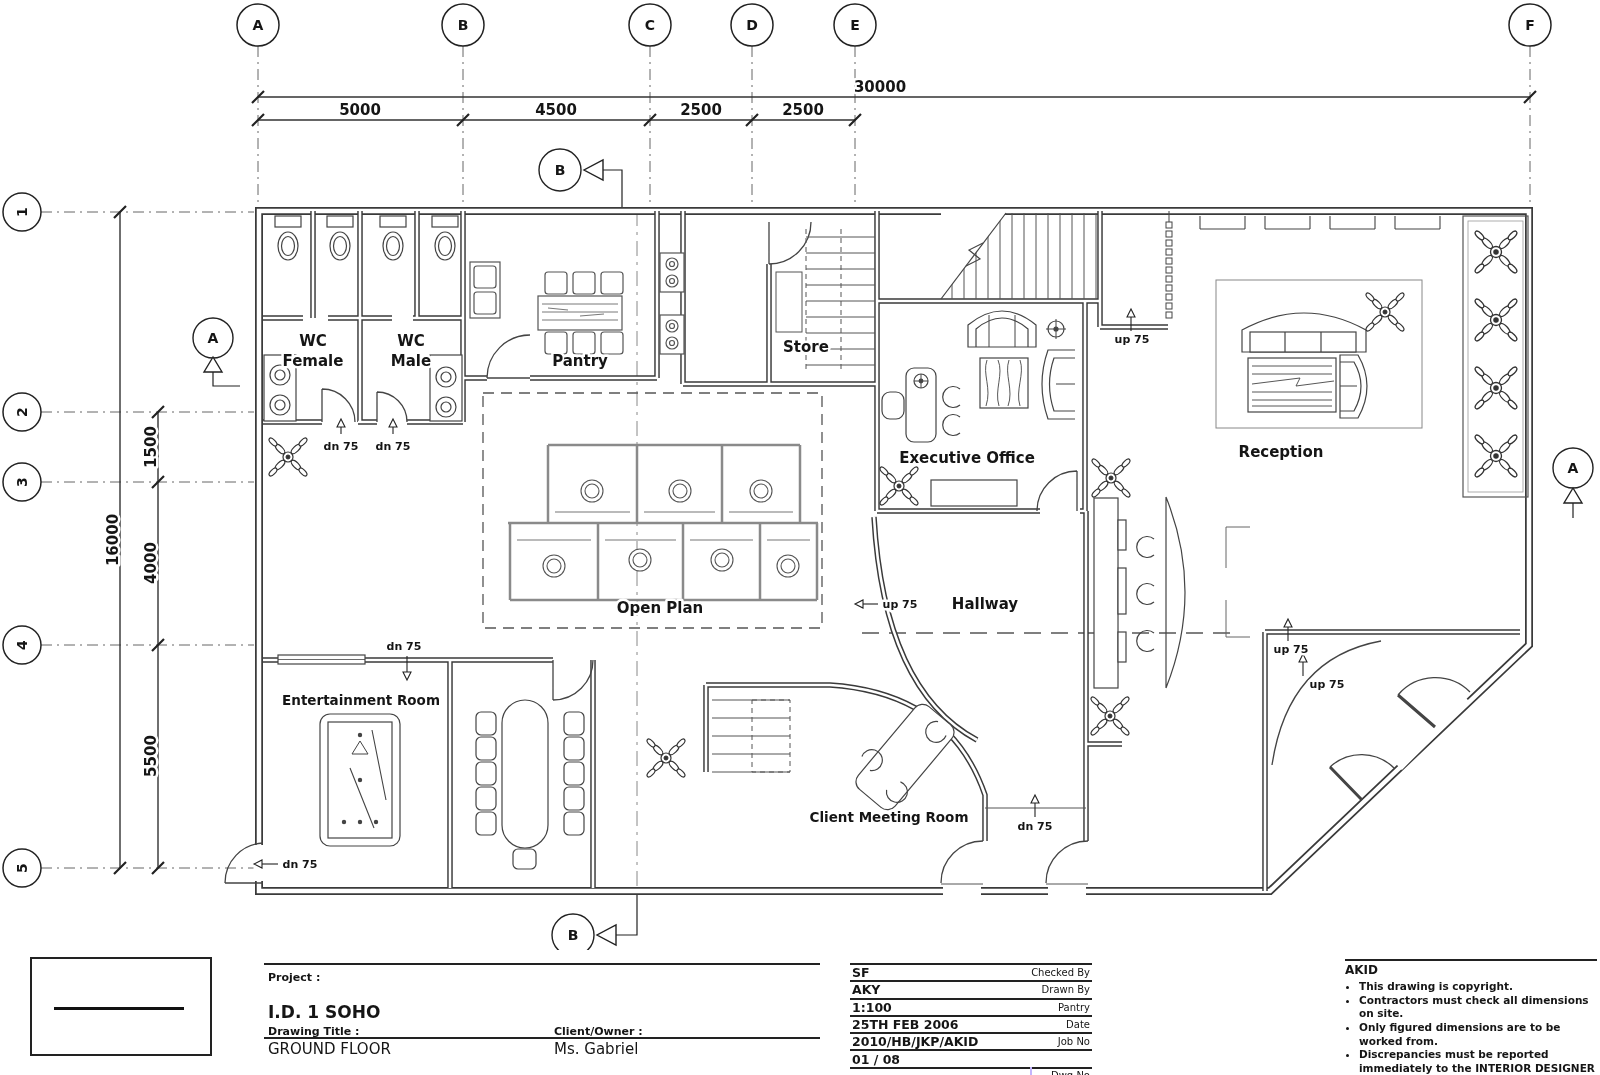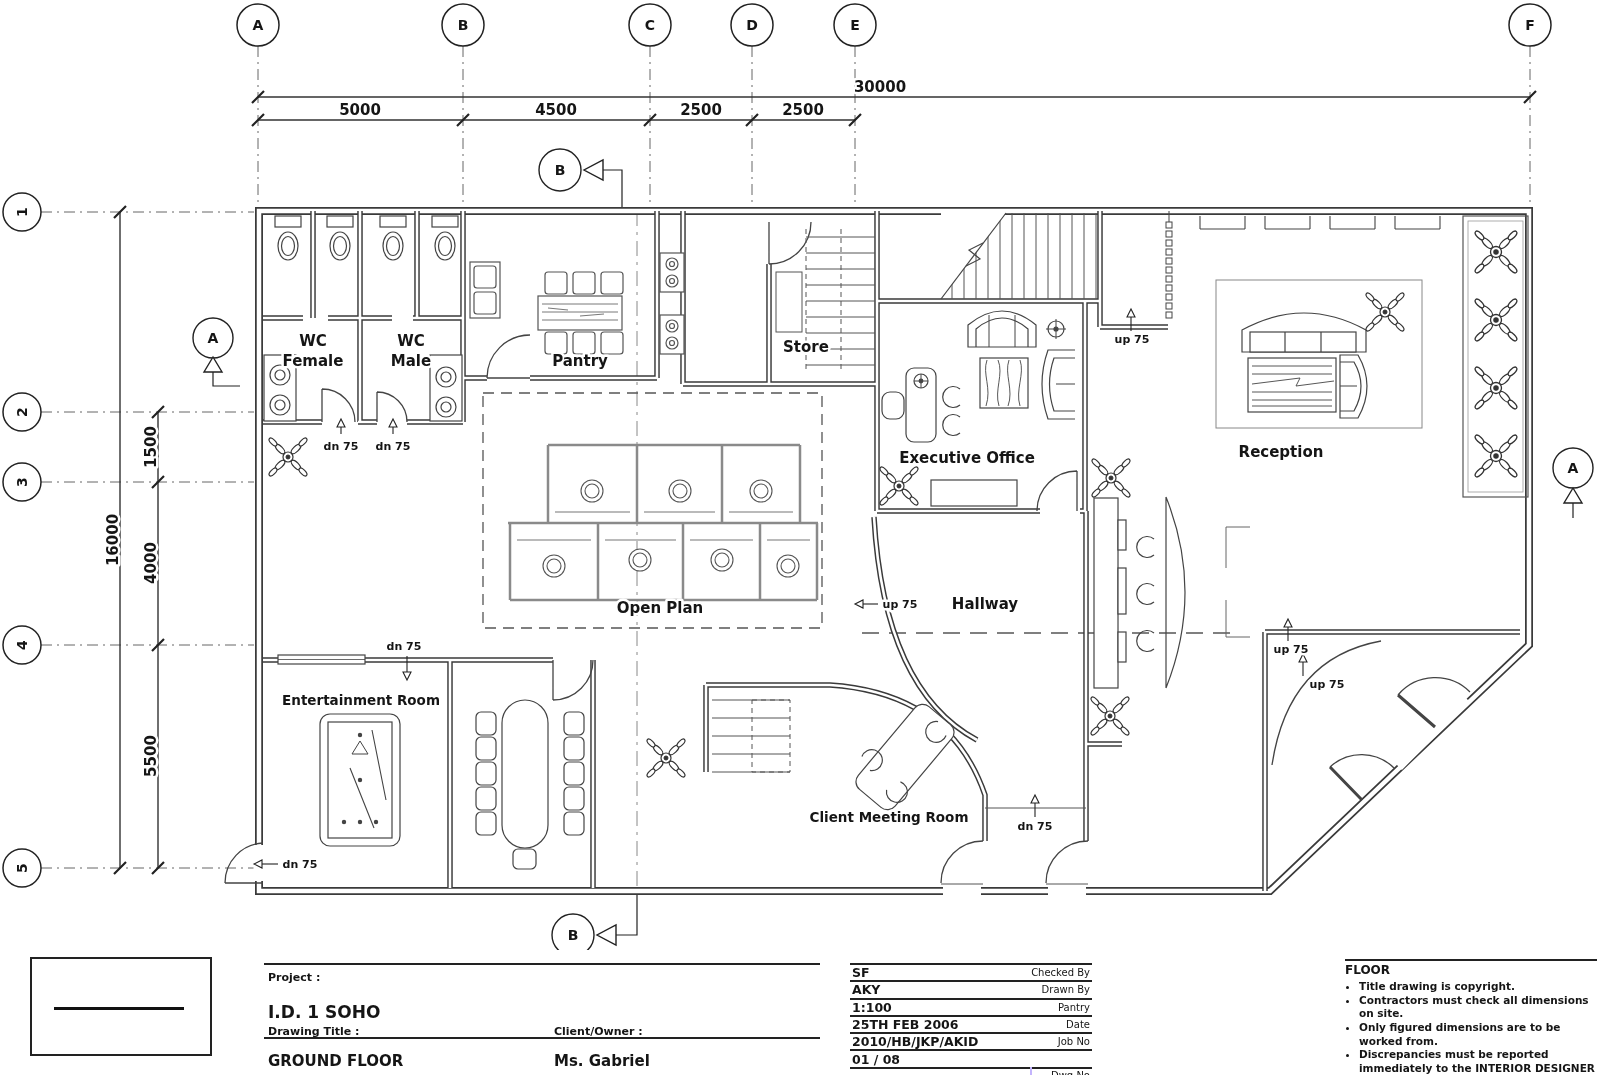--- a/index.html
+++ b/index.html
@@ -14,21 +14,21 @@
   .ann{font-size:11px;}
   .glab{font-size:14px;}
   
   .titleblock{position:absolute;left:0;top:947px;width:1600px;height:128px;color:#151515;}
   .logo-box{position:absolute;left:30px;top:10px;width:178px;height:95px;border:2px solid #222;}
   .scribble{position:absolute;left:22px;top:48px;width:130px;height:3px;background:#111;}
   .tb-project{position:absolute;left:264px;top:16px;width:556px;height:76px;
               border-top:2px solid #222;border-bottom:2px solid #222;box-sizing:border-box;}
   .tb-label{font-size:11px;font-weight:bold;}
   .tb-name{font-size:17px;font-weight:bold;margin-top:18px;}
-  .tb-value{font-size:15px;font-weight:bold;margin-top:14px;text-align:right;}
+  .tb-value{font-size:15px;font-weight:normal;margin-top:2px;}
   .tb-p1{position:absolute;left:4px;top:6px;}
   .tb-dt{position:absolute;left:4px;top:60px;}
   .tb-co{position:absolute;left:290px;top:60px;}
   .tb-info{position:absolute;left:850px;top:16px;width:242px;height:104px;
            border-top:2px solid #222;box-sizing:border-box;}
   .tb-info .row{height:17.3px;border-bottom:2px solid #222;box-sizing:border-box;
                 display:flex;justify-content:space-between;align-items:center;padding:0 2px;}
   .tb-info .val{font-size:12.5px;font-weight:bold;white-space:nowrap;}
   .tb-info .cap{font-size:10px;font-weight:normal;white-space:nowrap;}
   .tb-info .row.split .cap{border-left:2px solid #c4b5fd;height:100%;display:flex;
@@ -517,23 +517,23 @@
       <span class="cap">Job No</span>
     </div>
     <div class="row split">
       <span class="val">01 / 08</span>
       <span class="cap">Dwg No</span>
     </div>
   </div>
 
 
   <div class="tb-notes">
-    <div class="notes-title">FLOOR</div>
+    <div class="notes-title">AKID</div>
     <ul>
-      <li>Title drawing is copyright.</li>
+      <li>This drawing is copyright.</li>
       <li>Contractors must check all dimensions on site.</li>
       <li>Only figured dimensions are to be worked from.</li>
       <li>Discrepancies must be reported immediately to the INTERIOR DESIGNER before proceeding.</li>
     </ul>
   </div>
 </div>
 
 </div>
 
 </body></html>

